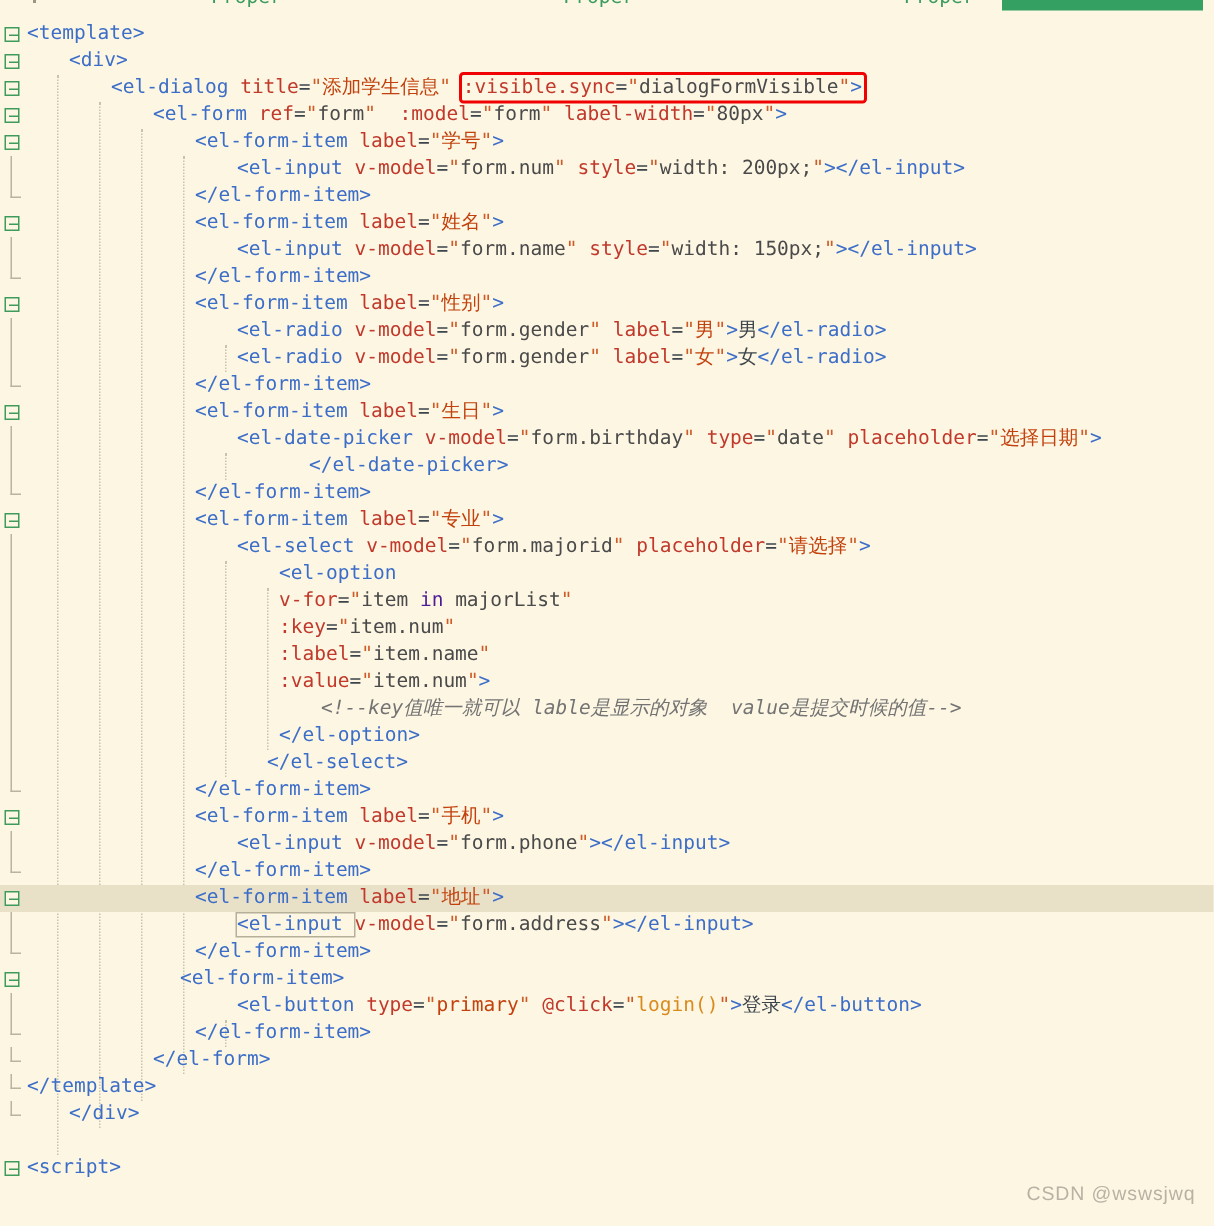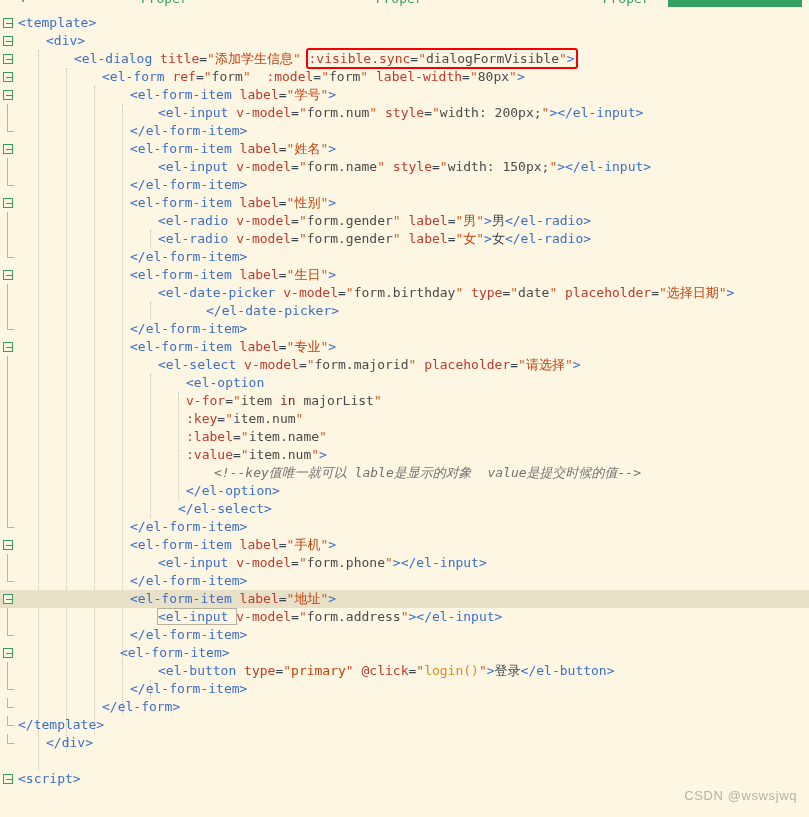--- a/index.html
+++ b/index.html
@@ -122,21 +122,21 @@
     width: 0;
     border-left: 1px dotted #c9c3ab;
   }
 
   
   .tag    { color: #3c6ec8; }
   .attr   { color: #c0392b; }
   .q      { color: #cf5c28; }
   .strz   { color: #4a4a4a; }   
   .strcn  { color: #c2410c; }   
-  .kw     { color: #7f1d1d; }   
+  .kw     { color: #4c1d95; }   
   .fn     { color: #d98b1d; }   
   .plain  { color: #3d454c; }   
   .cmt    { color: #737373; font-style: italic; }
 
   
   .redbox {
     position: absolute;
     border: 2px solid #f00203;
     border-radius: 3px;
     pointer-events: none;

